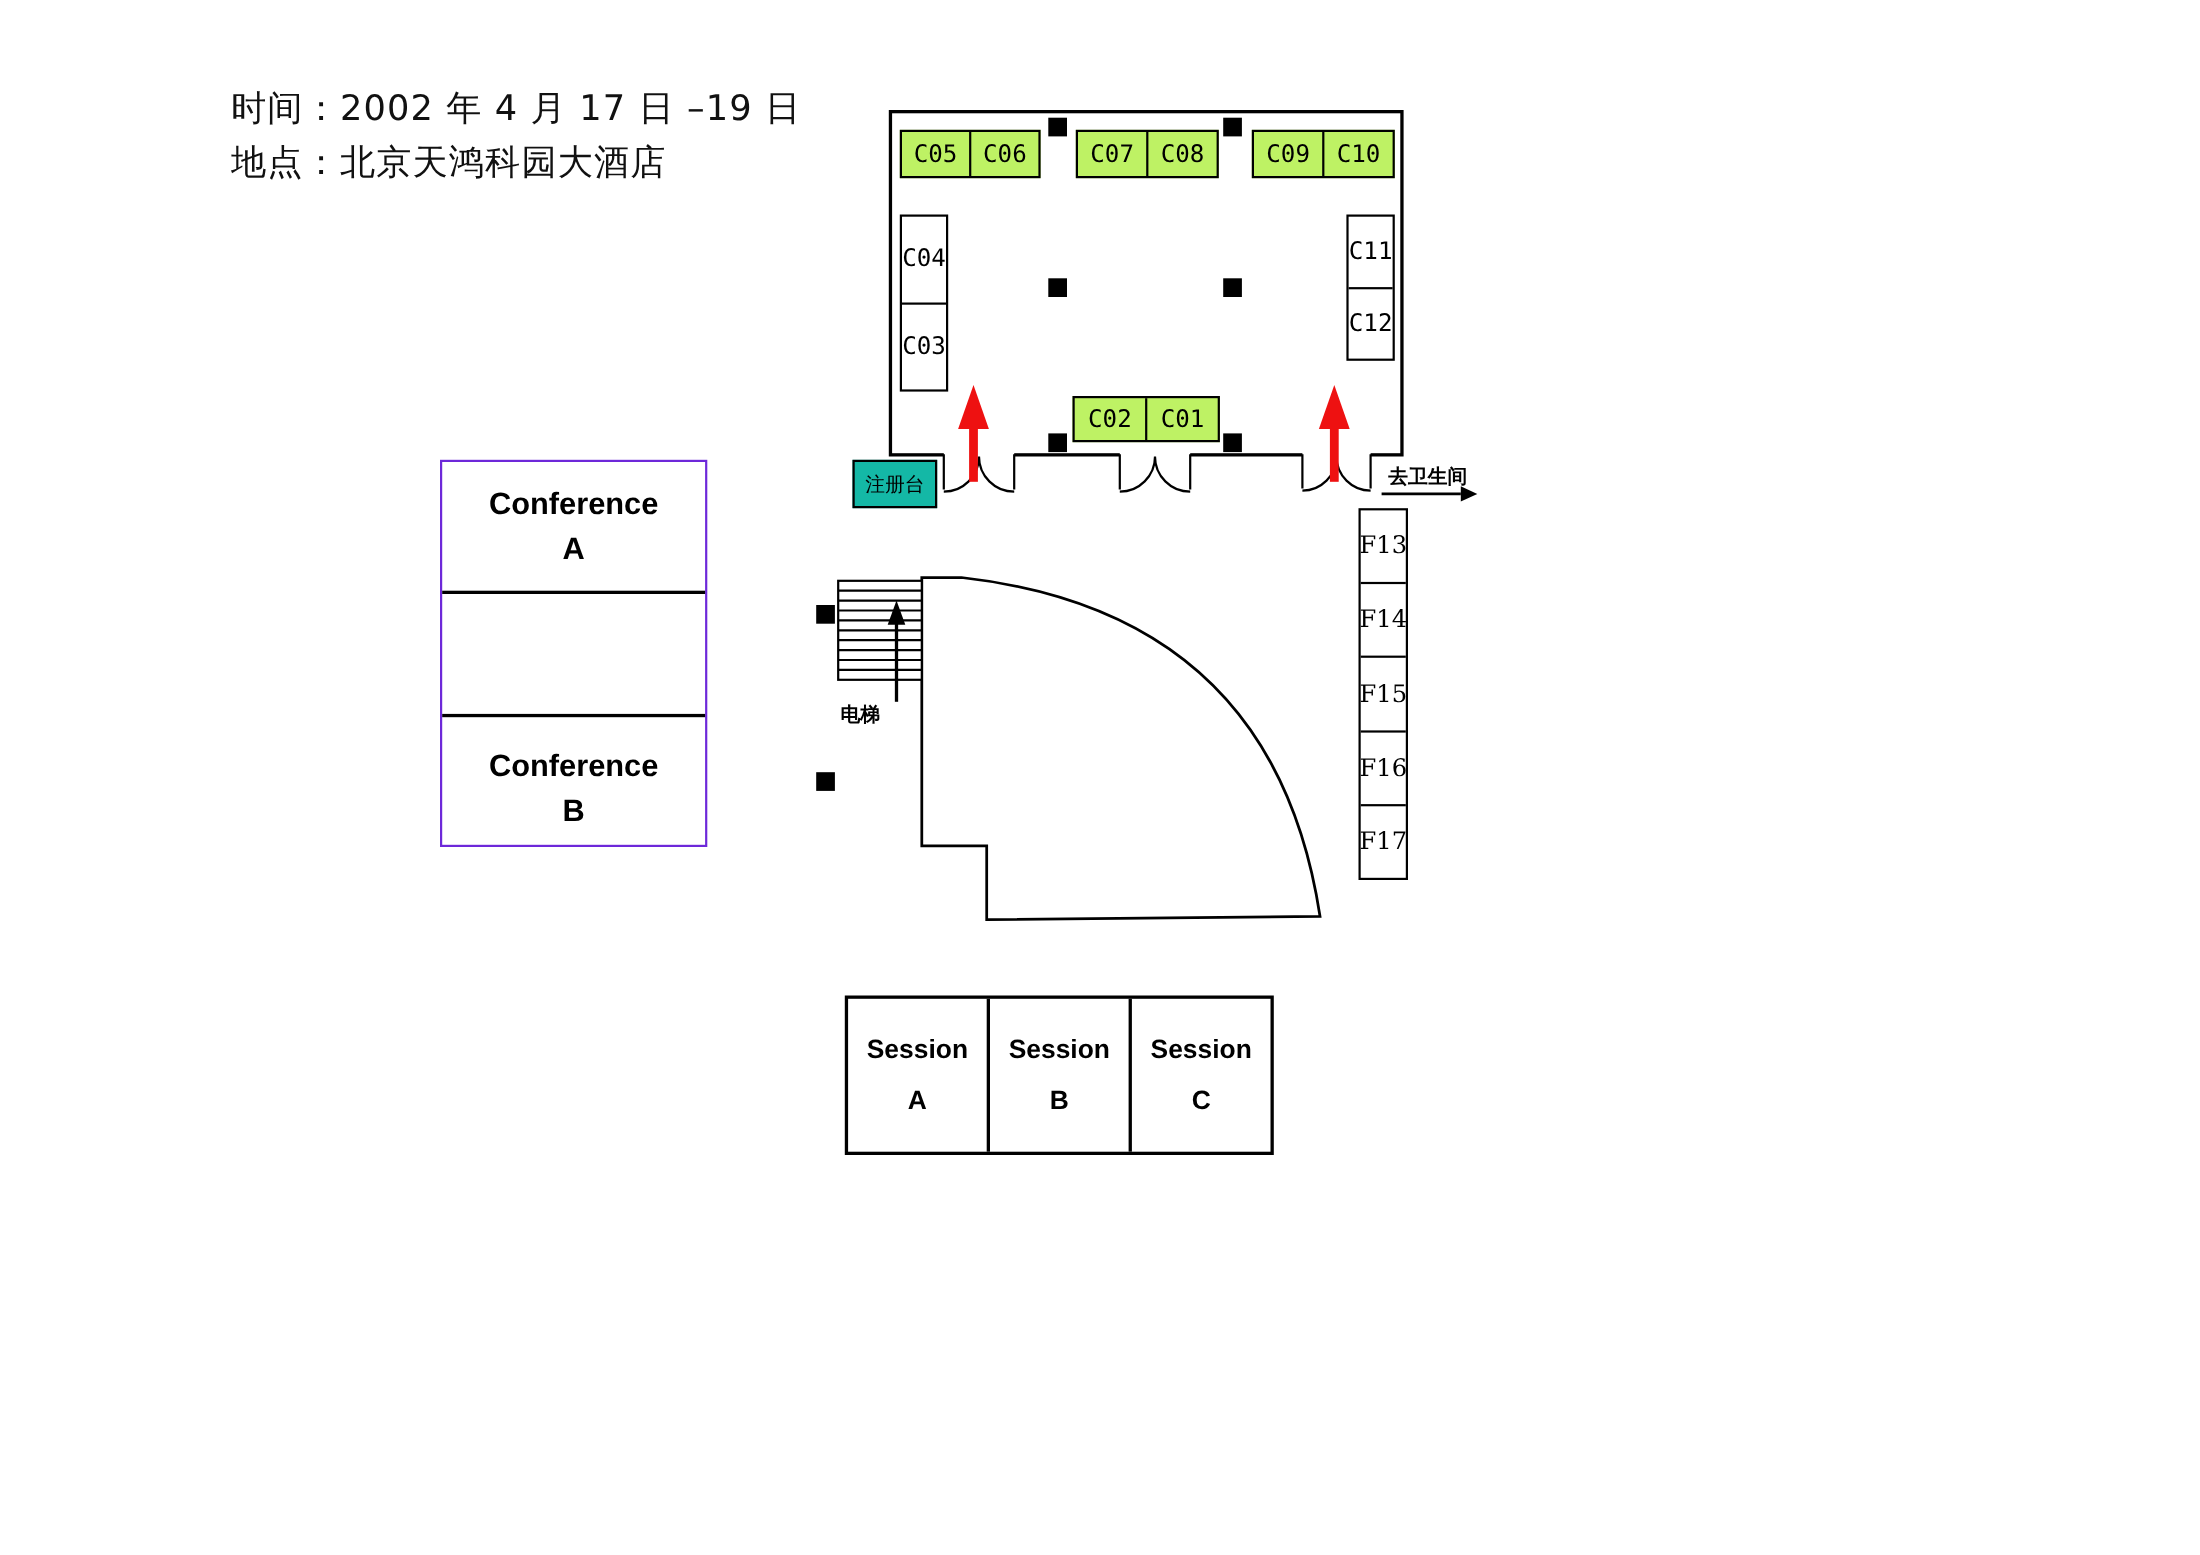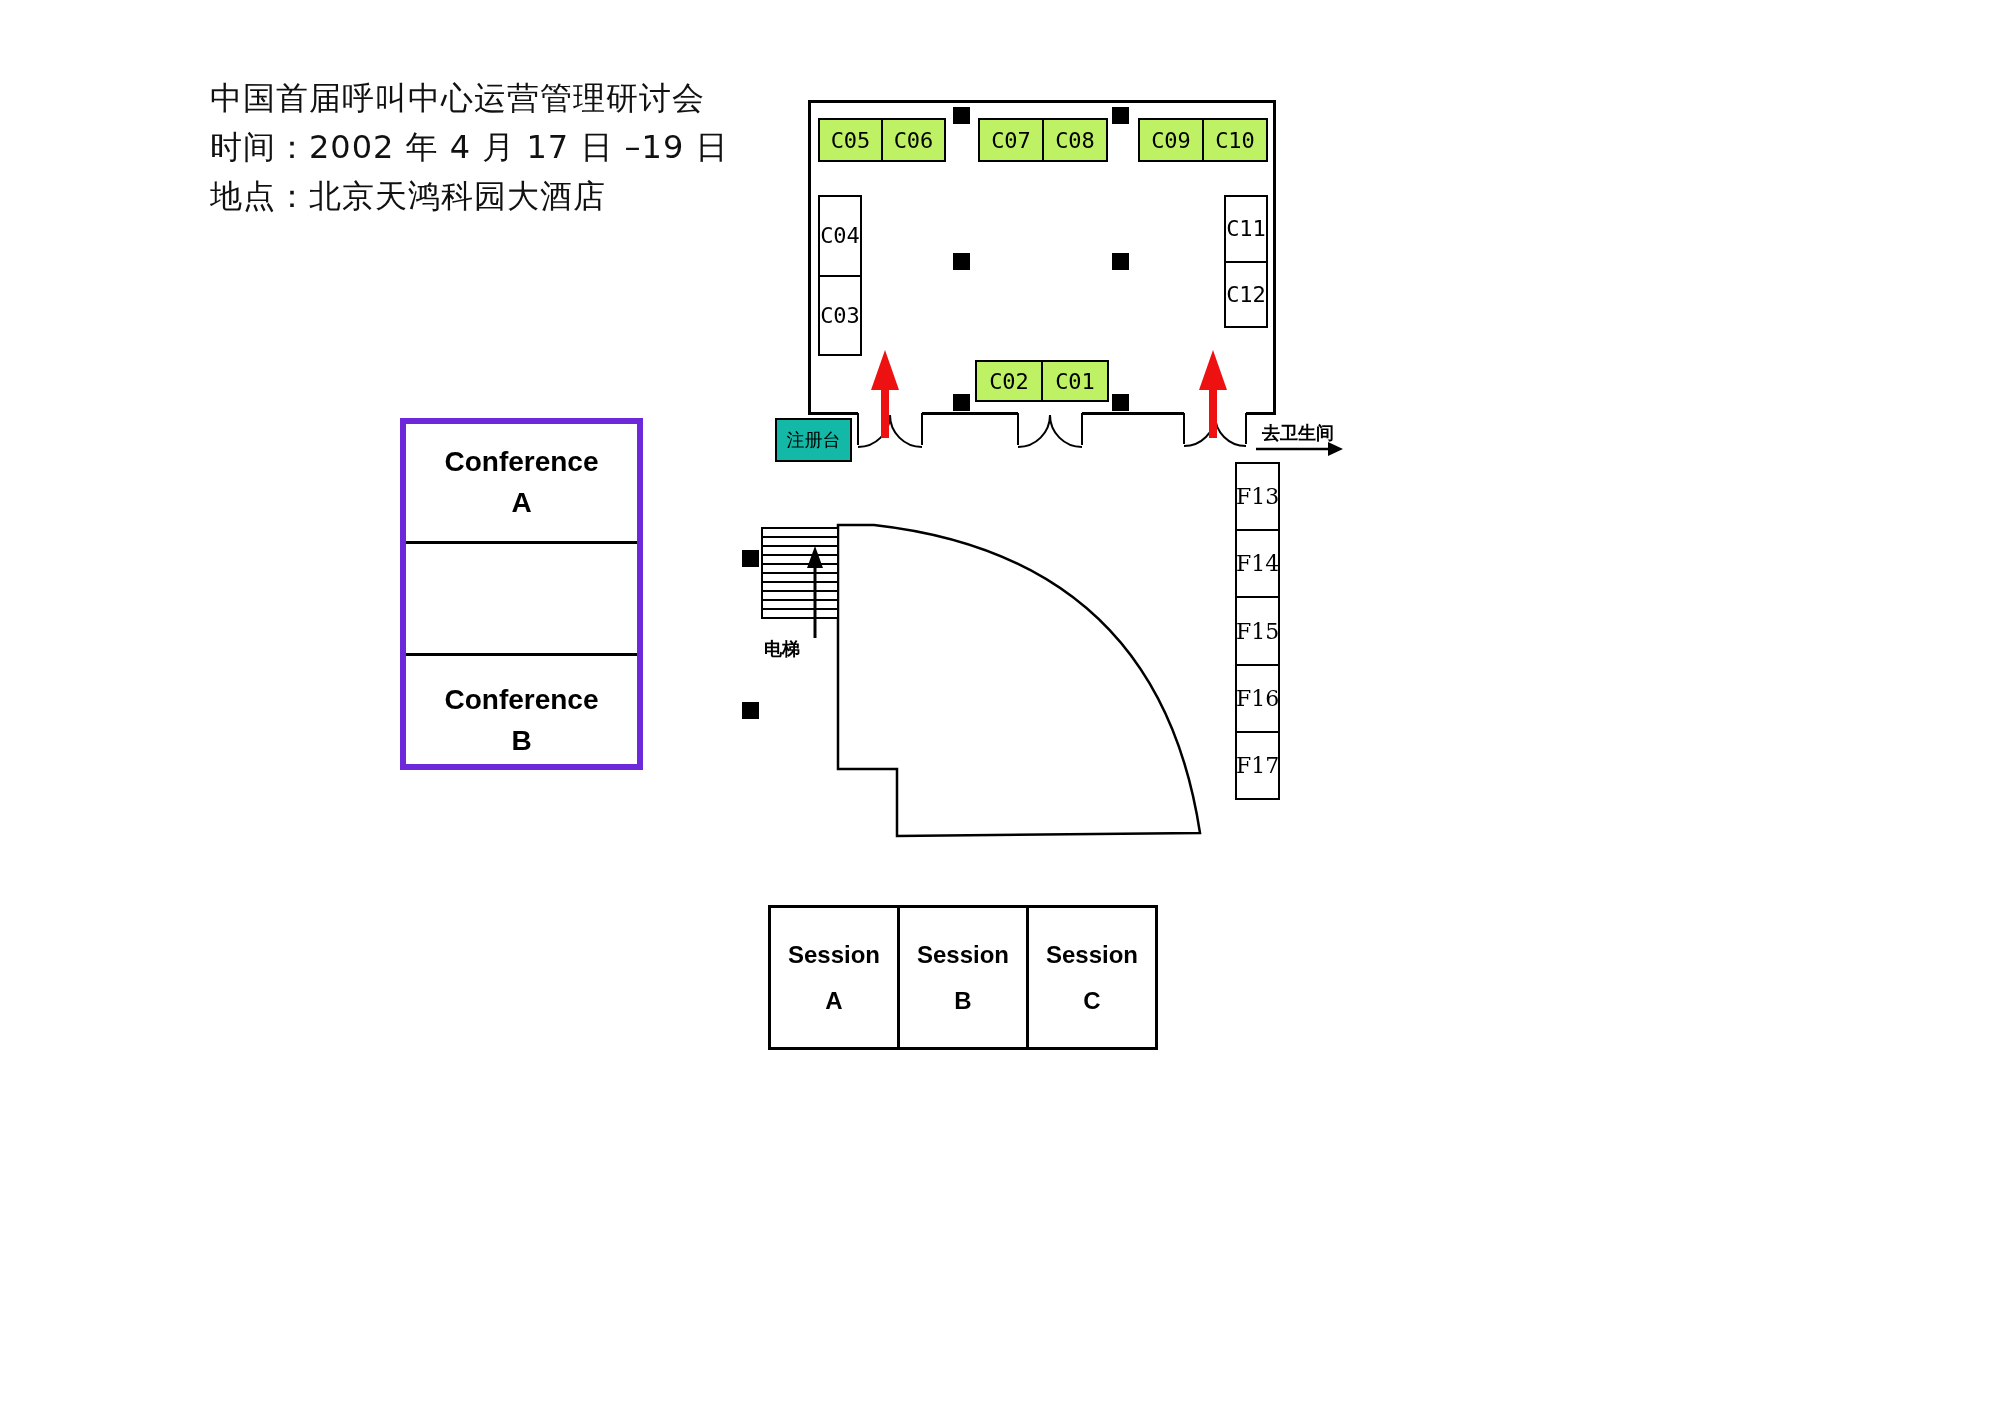--- a/index.html
+++ b/index.html
@@ -23,21 +23,21 @@
   .booth-col .booth-cell + .booth-cell { border-top:2.5px solid #000; }
   .serif-cell { font-family:"DejaVu Serif", serif; }
 
   .pillar { width:17px; height:17px; background:#000; }
 
   .reg-box { left:775px; top:418px; width:77px; height:44px; border:2.5px solid #000;
              display:flex; align-items:center; justify-content:center; font-size:18px; background:#14b8a6; }
   .restroom-label { left:1262px; top:421px; font-size:18px; font-weight:bold; }
   .elevator-label { left:764px; top:637px; font-size:18px; font-weight:bold; }
 
-  .conf-block { left:400px; top:418px; width:243px; height:352px; border:6px solid #6d28d9;
+  .conf-block { left:400px; top:418px; width:243px; height:352px; border:2px solid #6d28d9;
                 display:flex; flex-direction:column; background:#fff; }
   .conf-row { display:flex; flex-direction:column; align-items:center; }
   .room-name { font-family:"Liberation Sans", sans-serif; font-weight:bold; font-size:28px; line-height:1.25; }
   .conf-a { height:120px; border-bottom:3px solid #000; padding-top:20px; gap:6px; }
   .conf-mid { height:112px; border-bottom:3px solid #000; }
   .conf-b { flex:1; padding-top:26px; gap:6px; }
 
   .session-block { left:768px; top:905px; width:390px; height:145px; border:3px solid #000;
                    display:flex; background:#fff; }
   .session-cell { flex:1; display:flex; flex-direction:column; align-items:center; justify-content:center; gap:16px; }
@@ -45,21 +45,20 @@
   .session-cell .room-name { font-size:24px; }
 
   svg.overlay { left:0; top:0; pointer-events:none; }
 </style>
 </head>
 <body>
 
 <div class="stage">
 
   <div class="abs title-block">
-    <div>中国首届呼叫中心运营管理研讨会</div>
     <div>时间：2002 年 4 月 17 日 –19 日</div>
     <div>地点：北京天鸿科园大酒店</div>
   </div>
 
   <div class="abs hall"></div>
 
   <div class="abs booth-pair" style="left:818px;top:118px;width:128px;height:44px">
     <div class="booth-cell">C05</div>
     <div class="booth-cell">C06</div>
   </div>

